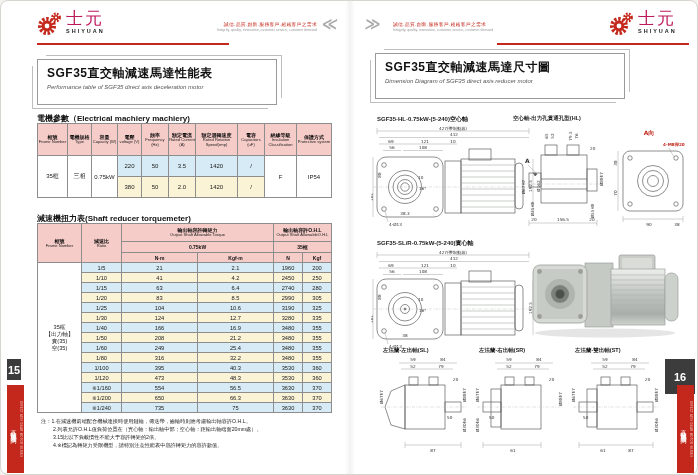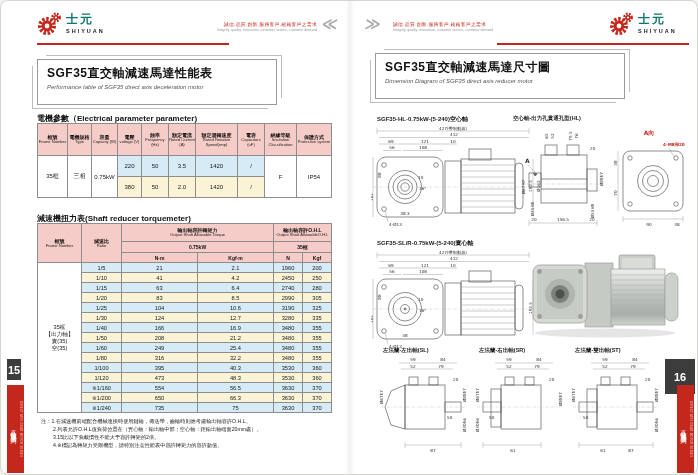--- a/index.html
+++ b/index.html
@@ -4,21 +4,21 @@
 <style>
   *{margin:0;padding:0;box-sizing:border-box}
   html,body{width:698px;height:475px}
   body{font-family:"Liberation Sans","DejaVu Sans",sans-serif;background:#f4f2ef;position:relative;overflow:hidden}
   #canvas{position:absolute;inset:0;background:#fff;border:1px solid #d8d4cf;border-radius:8px;overflow:hidden}
   .abs{position:absolute}
   .gutter{left:344px;top:0;width:10px;height:475px;background:linear-gradient(90deg,rgba(0,0,0,0) 0%,rgba(0,0,0,.05) 50%,rgba(0,0,0,0) 100%)}
   
   .logo{display:flex;align-items:flex-start;gap:3px}
   .logo-text{display:flex;flex-direction:column}
-  .logo-cn{font-size:12px;font-weight:bold;color:#0f766e;line-height:16px;letter-spacing:2px}
+  .logo-cn{font-size:17px;font-weight:normal;color:#be185d;line-height:16px;letter-spacing:2px}
   .logo-en{font-size:5.5px;font-weight:bold;color:#1c1c1c;letter-spacing:2px;margin-top:1px}
   .redline{height:2px;background:#c4281c}
   .tagline-cn{font-size:4.8px;color:#c4281c;line-height:6px;letter-spacing:.3px}
   .tagline-en{font-size:3.5px;color:#9a9a9a;line-height:4.5px}
   .chevrons{font-size:15px;color:#a9a9a9;font-weight:bold;transform:skewX(-8deg);line-height:16px}
   
   .titlebox{border:1.2px solid #9a9a9a;background:#fff;padding:5px 9px 3px}
   .titlebox::before{content:"";position:absolute;left:8px;top:-5px;right:-6px;height:calc(100% - 2px);border-top:1px solid #bdbdbd;border-right:1px solid #bdbdbd}
   .titlebox::after{content:"";position:absolute;left:-6px;bottom:-5px;right:8px;height:calc(100% - 2px);border-bottom:1px solid #bdbdbd;border-left:1px solid #bdbdbd}
   .title-cn{font-size:12px;font-weight:bold;color:#101010;letter-spacing:.5px;white-space:nowrap}
@@ -81,21 +81,21 @@
     <div class="tagline-cn">誠信.品質.創新.服務客戶.超越客戶之需求</div>
     <div class="tagline-en">Integrity, quality, innovation, customer service, customer demand</div>
   </div>
   <div class="abs chevrons" style="left:321px;top:15px">≪</div>
 
   <div class="abs titlebox" style="left:36px;top:58px;width:240px;height:46px">
     <div class="title-cn">SGF35直交軸減速馬達性能表</div>
     <div class="title-en">Performance table of SGF35 direct axis deceleration motor</div>
   </div>
 
-  <div class="abs sec-h" style="left:36px;top:112px">電機參數（Electrical parameter parameter)</div>
+  <div class="abs sec-h" style="left:36px;top:112px">電機參數（Electrical machiery machiery)</div>
 
   <table class="tbl abs" id="elec-table" style="left:36px;top:122px">
     <colgroup>
       <col style="width:30px">
         <col style="width:24px">
         <col style="width:26px">
         <col style="width:24px">
         <col style="width:27px">
       <col style="width:27px">
         <col style="width:42px">

